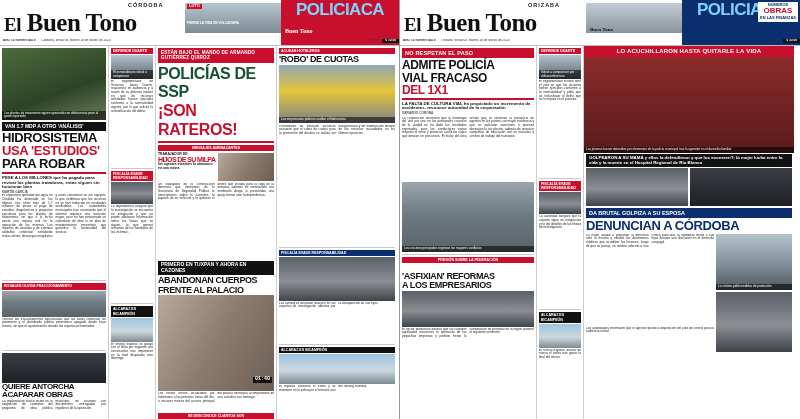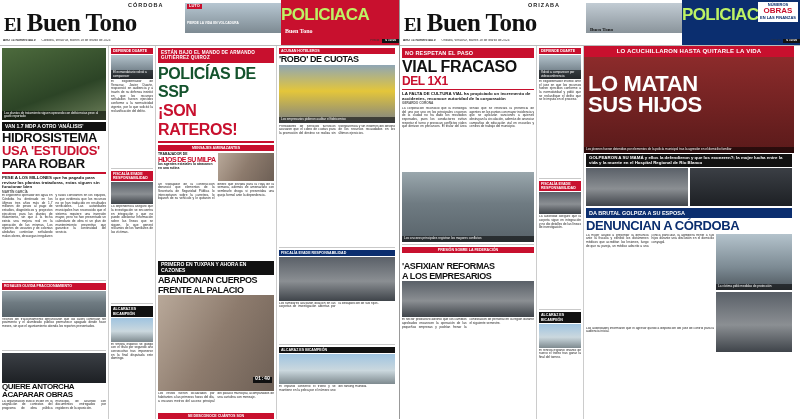--- a/index.html
+++ b/index.html
@@ -14,21 +14,21 @@
   .edition { width:400px; height:419px; background:#fff; position:relative; overflow:hidden; border-right:1px solid #999; }
 
   
   .masthead { height:46px; position:relative; background:#fff; border-bottom:1px solid #bbb; display:flex; }
   .mh-logo { flex:1 1 auto; display:flex; flex-direction:column; justify-content:center; padding-left:4px; }
   .logo-top { font-family:"Liberation Serif", serif; font-weight:bold; font-size:25px; line-height:0.95; letter-spacing:-0.5px; color:#111; }
   .logo-top .el { font-size:19px; }
   .city-badge { position:absolute; left:128px; top:2px; font-size:5.5px; font-weight:bold; letter-spacing:1px; color:#222; }
   .mh-mid { width:96px; position:relative; display:flex; align-items:flex-end; justify-content:center; }
   .mh-right { width:118px; background:#c8102e; color:#fff; position:relative; display:flex; flex-direction:column; }
-  .policiaca { font-family:"Liberation Sans", sans-serif; font-weight:bold; font-size:17px; letter-spacing:-0.6px; color:#bef264; text-align:left; margin-top:5px; }
+  .policiaca { font-family:"Liberation Sans", sans-serif; font-weight:bold; font-size:17px; letter-spacing:-0.6px; color:#7dd3fc; text-align:center; }
   .mh-right.alt { background:#0b2e6f; }
   .numeros-box { position:absolute; right:2px; top:2px; background:#fff; color:#0b2e6f; font-size:4px; font-weight:bold; padding:1px 2px; text-align:center; line-height:1.1; }
   .numeros-box .big { font-size:8px; display:block; }
   .mh-strip { position:absolute; left:0; right:0; bottom:0; height:8px; display:flex; font-size:3.2px; color:#333; align-items:center; }
   .mh-strip .seg { padding:0 3px; white-space:nowrap; overflow:hidden; }
   .mh-strip .seg.b { font-weight:bold; }
   .price { background:#111; color:#fff; padding:0 3px; font-weight:bold; }
   .tiny-logo { position:absolute; left:4px; bottom:10px; font-family:"Liberation Serif", serif; font-size:6px; font-weight:bold; }
 
   .redbar { background:#c8102e; color:#fff; font-weight:bold; font-size:5.5px; padding:2px 3px; letter-spacing:0.2px; }
@@ -217,21 +217,22 @@
         <div class="seg" style="flex:1">Orizaba, Veracruz,  Martes 18 de Marzo de 2024</div>
         <div class="seg">Precio</div>
         <div class="seg price">$ 10.00</div>
       </div>
     </div>
 
     <div class="cols" style="height:373px">
 
       <div class="col" style="width:136px">
         <div class="redbar">NO RESPETAN EL PASO</div>
-        <h1 class="lead hl-black" style="font-size:16px">VIAL FRACASO</h1>
+        <h1 class="lead hl-black" style="font-size:12px;margin-top:2px">ADMITE POLICÍA</h1>
+        <h1 class="lead hl-black" style="font-size:12px">VIAL FRACASO</h1>
         <h1 class="lead hl-red" style="font-size:12px">DEL 1X1</h1>
         <div class="rule red"></div>
         <div class="subhead">LA FALTA DE CULTURA VIAL ha propiciado un incremento de accidentes, reconoce autoridad de la corporación</div>
         <div class="byline" style="margin-top:1px">GERARDO CORONA</div>
         <div class="body" style="column-count:2;margin-top:1px;height:64px;overflow:hidden">La corporación reconoció que la estrategia del uno por uno en los principales cruceros de la ciudad no ha dado los resultados esperados, pues los conductores evitan respetar el turno y provocan conflictos viales que derivan en percances. El titular del área señaló que se reforzará la presencia de agentes en los puntos con mayor incidencia y que se aplicarán sanciones a quienes obstruyan la circulación, además de anunciar campañas de educación vial en escuelas y centros de trabajo del municipio.</div>
         <div class="photo street" style="height:70px;margin-top:1px">
           <div class="ph-cap">Los cruceros principales registran los mayores conflictos</div>
         </div>
         <div class="rule"></div>
         <div class="cap-red" style="text-align:center">PRESIÓN SOBRE LA FEDERACIÓN</div>
@@ -257,24 +258,20 @@
         <div class="cap-black">ALCARAZ ES BICAMPEÓN</div>
         <div class="photo sky" style="height:24px;margin-top:1px"></div>
         <div class="body" style="margin-top:1px;height:58px;overflow:hidden">El tenista español levantó de nuevo el trofeo tras ganar la final del torneo.</div>
       </div>
 
       <div class="vsep"></div>
 
       <div class="col" style="width:210px;padding:0">
         <div class="redbar" style="font-size:6px;text-align:center">LO ACUCHILLARON HASTA QUITARLE LA VIDA</div>
         <div class="photo red" style="height:96px;position:relative">
-          <div style="position:absolute;left:4px;top:16px;right:4px">
-            <h1 class="lead hl-white">LO MATAN</h1>
-            <h1 class="lead hl-white">SUS HIJOS</h1>
-          </div>
           <div class="ph-cap">Los jóvenes fueron detenidos por elementos de la policía municipal tras la agresión en el domicilio familiar</div>
         </div>
         <div class="blackbar" style="font-size:4.4px;margin:1px 2px">GOLPEARON A SU MAMÁ y ellos la defendieron y que los exoneren?; la mujer lucha entre la vida y la muerte en el Hospital Regional de Río Blanco</div>
         <div style="display:flex;gap:2px;padding:0 2px">
           <div class="photo crowd" style="flex:1;height:38px"></div>
           <div class="photo dark" style="flex:1;height:38px"></div>
         </div>
         <div class="bluebar" style="margin:2px 2px 0">DA BRUTAL GOLPIZA A SU ESPOSA</div>
         <h1 class="lead hl-blue" style="font-size:13px;padding:0 2px;margin-top:2px">DENUNCIAN A CÓRDOBA</h1>
         <div style="display:flex;gap:2px;padding:0 2px;margin-top:1px">

